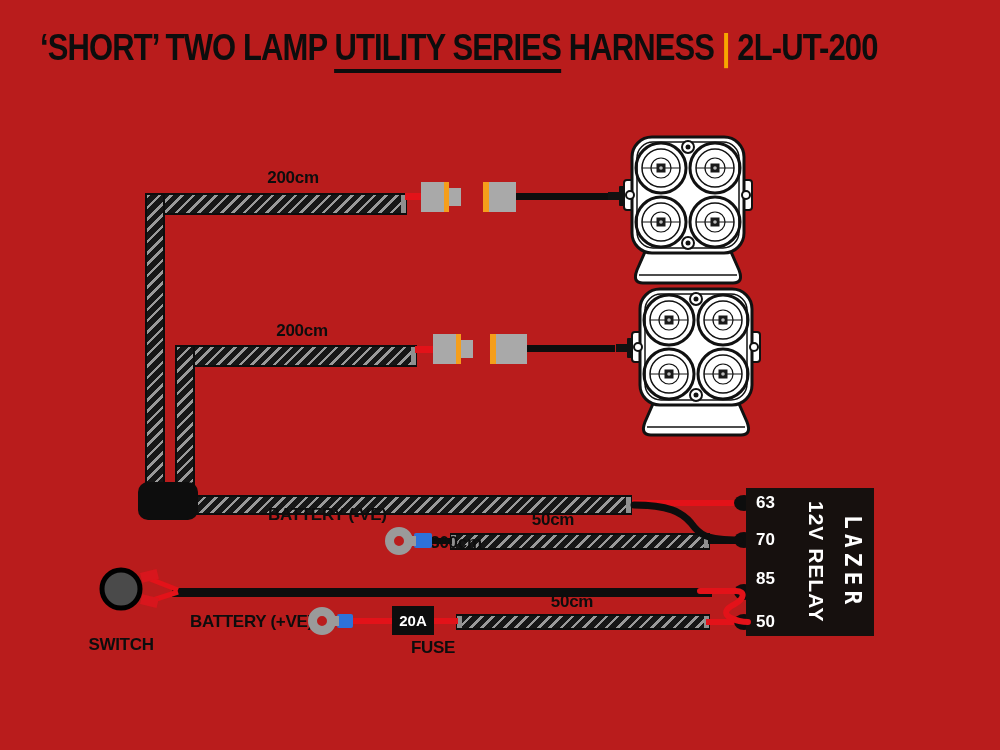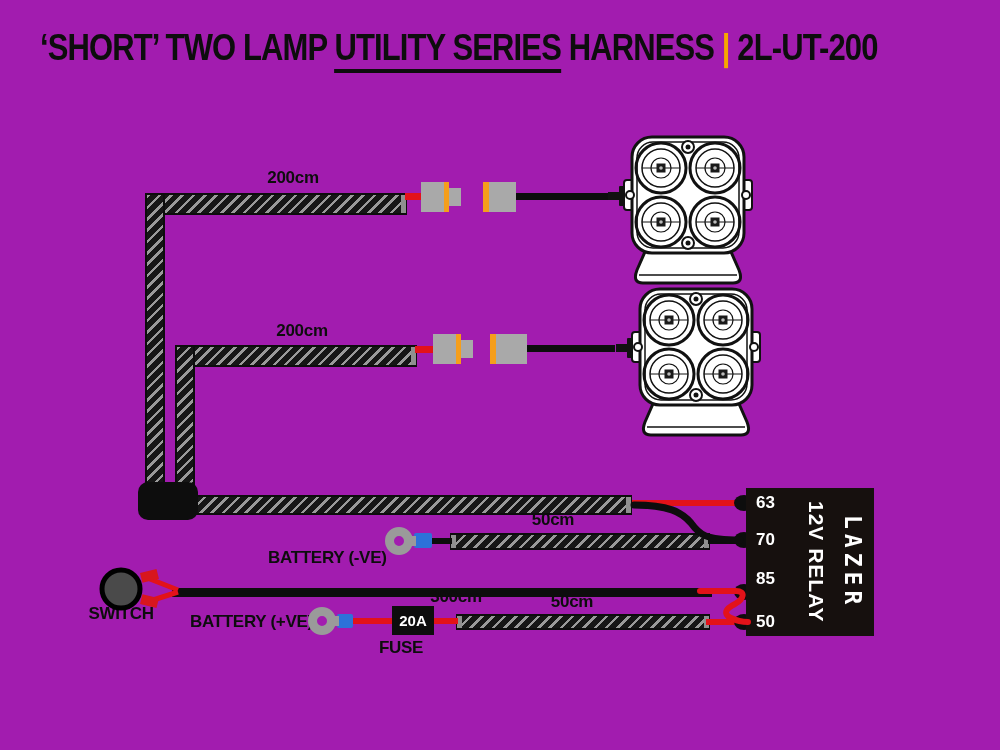--- a/index.html
+++ b/index.html
@@ -1,16 +1,16 @@
 <!DOCTYPE html>
 <html><head>
 <meta charset="utf-8">
 <style>
   html,body{margin:0;padding:0;background:#fff;}
-  #canvas{position:relative;width:1000px;height:750px;background:#a21caf;overflow:hidden;
+  #canvas{position:relative;width:1000px;height:750px;background:#b91c1c;overflow:hidden;
           font-family:"Liberation Sans",sans-serif;color:#0d0d0d;}
 
   
   #title{position:absolute;left:40px;top:27px;font-size:36px;font-weight:800;
          letter-spacing:-1px;white-space:nowrap;transform:scaleX(0.86);
          transform-origin:0 50%;color:#0d0d0d;}
   #title .u{display:inline-block;border-bottom:4px solid #0d0d0d;padding-bottom:2px;line-height:1.05;}
   #title .pipe{color:#F7A600;padding:0 9px;font-weight:800;}
 
   
@@ -97,26 +97,26 @@
 
   <div class="conn" style="left:433px;top:334px;width:25px;height:30px"></div>
   <div class="stripe" style="left:456px;top:334px;width:5px;height:30px"></div>
   <div class="conn" style="left:461px;top:340px;width:12px;height:18px"></div>
   <div class="stripe" style="left:490px;top:334px;width:6px;height:30px"></div>
   <div class="conn" style="left:496px;top:334px;width:31px;height:30px"></div>
 
   <div class="lbl ctr" style="left:253px;top:168px;width:80px">200cm</div>
   <div class="lbl ctr" style="left:262px;top:321px;width:80px">200cm</div>
   <div class="lbl ctr" style="left:513px;top:510px;width:80px">50cm</div>
-  <div class="lbl ctr" style="left:416px;top:587px;width:80px">300cm</div>
+  <div class="lbl ctr" style="left:416px;top:533px;width:80px">300cm</div>
   <div class="lbl ctr" style="left:532px;top:592px;width:80px">50cm</div>
-  <div class="lbl rt" style="left:268px;top:548px;width:116px">BATTERY (-VE)</div>
+  <div class="lbl rt" style="left:268px;top:505px;width:116px">BATTERY (-VE)</div>
   <div class="lbl rt" style="left:190px;top:612px;width:118px">BATTERY (+VE)</div>
-  <div class="lbl ctr" style="left:81px;top:604px;width:80px">SWITCH</div>
-  <div class="lbl ctr" style="left:361px;top:638px;width:80px">FUSE</div>
+  <div class="lbl ctr" style="left:81px;top:635px;width:80px">SWITCH</div>
+  <div class="lbl ctr" style="left:393px;top:638px;width:80px">FUSE</div>
 
   <div id="fuse">
     <span>20A</span>
   </div>
 
   <svg style="left:608px;top:134px" width="160" height="160" viewBox="0 0 160 160">
     <path d="M47,95 L29,136 Q24,149 35,149 L125,149 Q136,149 131,136 L113,95" fill="#fff" stroke="#111" stroke-width="3"></path>
     <path d="M31,141 L129,141" stroke="#111" stroke-width="1.5" fill="none"></path>
     <rect x="0" y="58" width="16" height="8" fill="#111"></rect>
     <rect x="11" y="52" width="7" height="20" rx="1" fill="#111"></rect>

